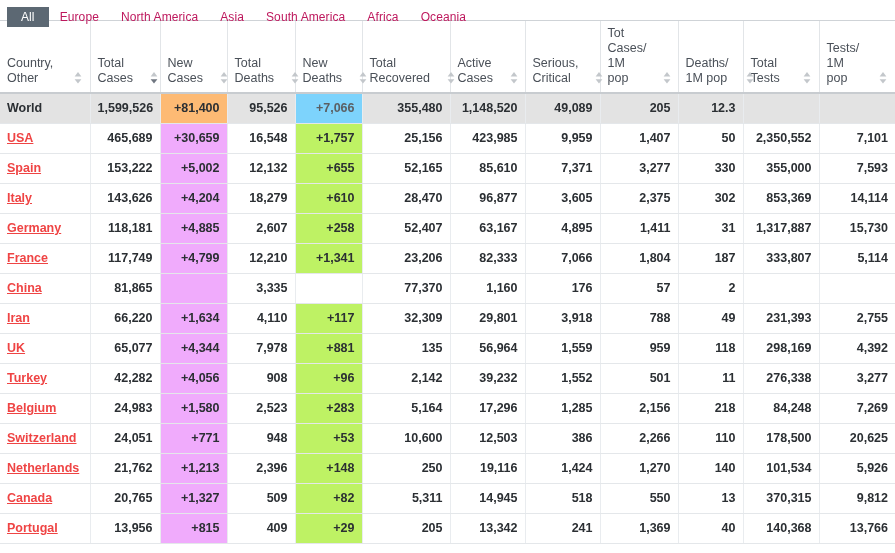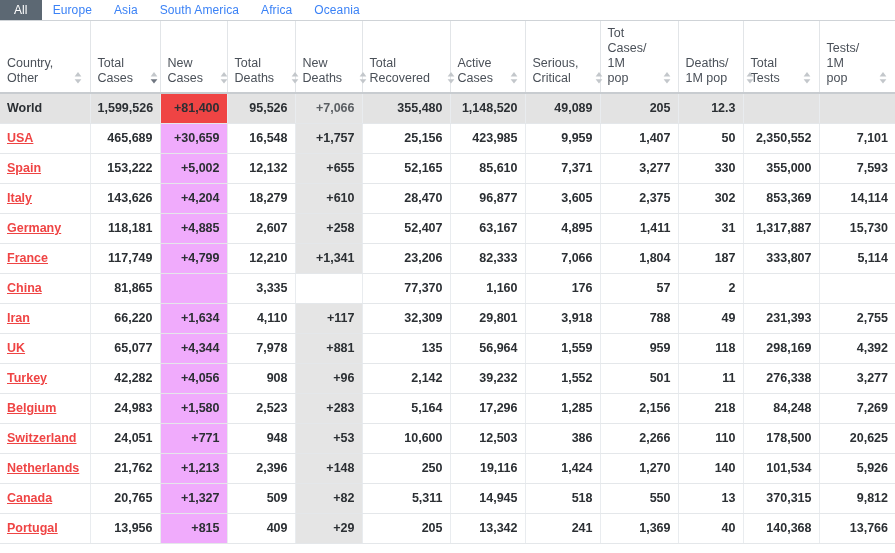--- a/index.html
+++ b/index.html
@@ -14,29 +14,29 @@
     font-family: "Liberation Sans", sans-serif;
     color: #333333;
   }
 
   
   #region-tabs {
     height: 20px;
     display: flex;
     align-items: stretch;
     background: #ffffff;
-    padding: 0;
+    padding: 7px;
     box-sizing: border-box;
   }
   .tab {
     display: flex;
     align-items: center;
     justify-content: center;
     font-size: 12px;
-    color: #3b82f6;
+    color: #be185d;
     padding: 0 11px;
     height: 20px;
     box-sizing: border-box;
     white-space: nowrap;
     cursor: pointer;
     letter-spacing: 0.1px;
   }
   .tab.active {
     background: #5c6873;
     color: #ffffff;
@@ -122,25 +122,25 @@
     color: #5b5f63;
     font-weight: normal;
     border-bottom: 1px solid #d2d5d8;
     border-left: 1px solid #d7dadd;
   }
   tr.row-world td:first-child { border-left: none; }
 
   
   td.hl-new-cases { background: #f0abfc; }
   td.hl-new-deaths {
-    background: #e5e5e5;
+    background: #bef264;
     color: #ffffff;
   }
-  tr.row-world td.hl-new-cases { background: #ef4444; }
-  tr.row-world td.hl-new-deaths { background: #e5e5e5; color: #5b5f63; }
+  tr.row-world td.hl-new-cases { background: #fdba74; }
+  tr.row-world td.hl-new-deaths { background: #7dd3fc; color: #5b5f63; }
   td.hl-new-deaths.empty { background: #ffffff; }
 
   
   col.c0 { width: 90px; }
   col.c1 { width: 70px; }
   col.c2 { width: 67px; }
   col.c3 { width: 68px; }
   col.c4 { width: 67px; }
   col.c5 { width: 88px; }
   col.c6 { width: 75px; }
@@ -149,20 +149,21 @@
   col.c9 { width: 65px; }
   col.c10 { width: 76px; }
   col.c11 { width: 76px; }
 </style>
 </head>
 <body>
 
 <div id="region-tabs">
     <div class="tab active">All</div>
     <div class="tab">Europe</div>
+    <div class="tab">North America</div>
     <div class="tab">Asia</div>
     <div class="tab">South America</div>
     <div class="tab">Africa</div>
     <div class="tab">Oceania</div>
   </div>
 
 <div id="table-wrap">
   <table class="covid">
     <colgroup>
       <col class="c0">

